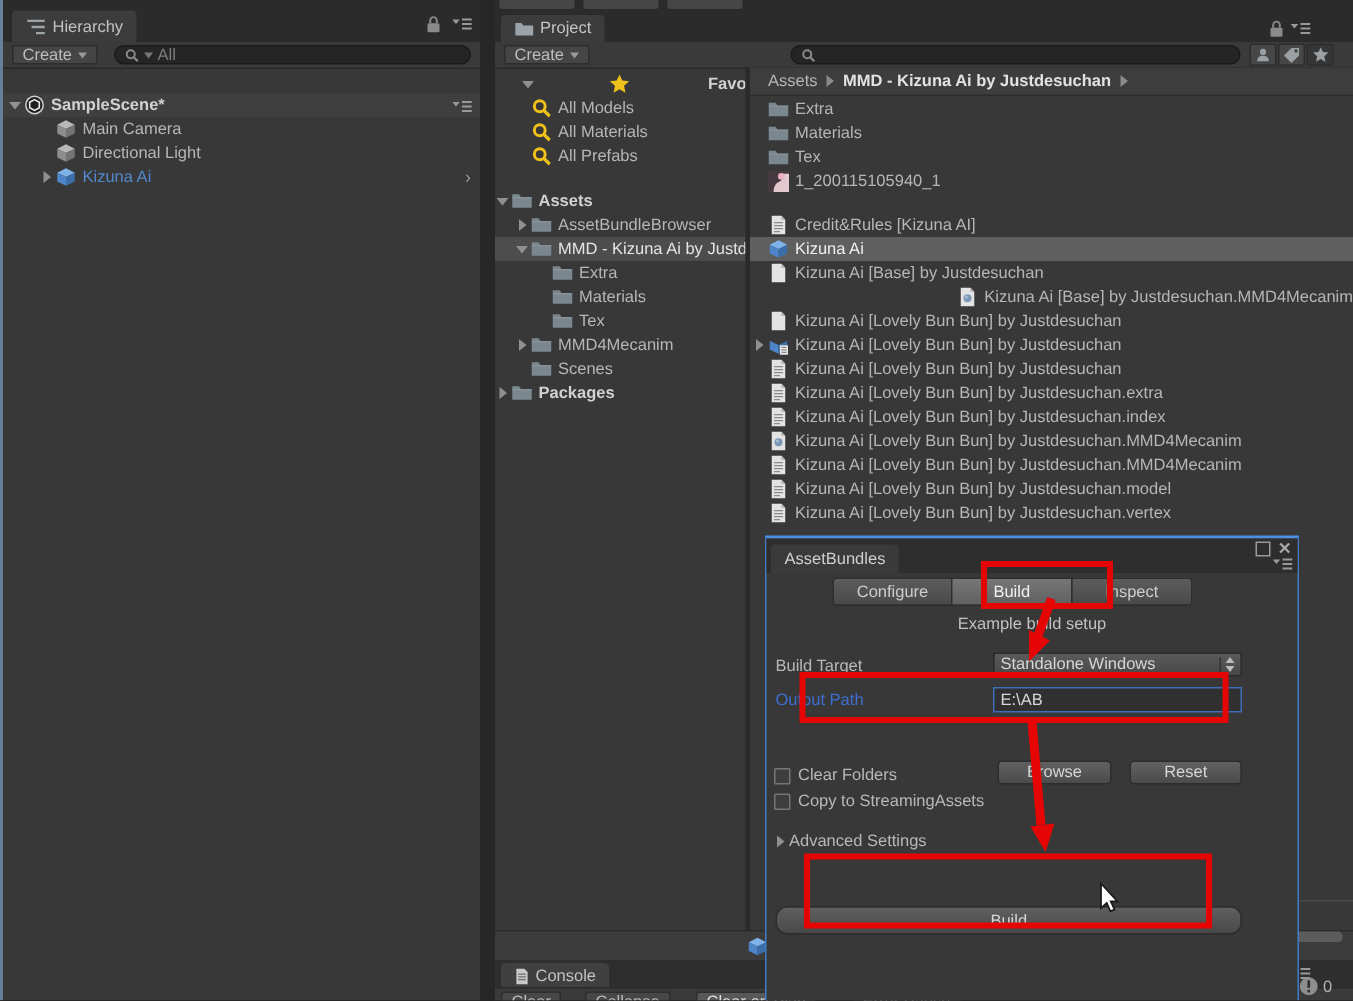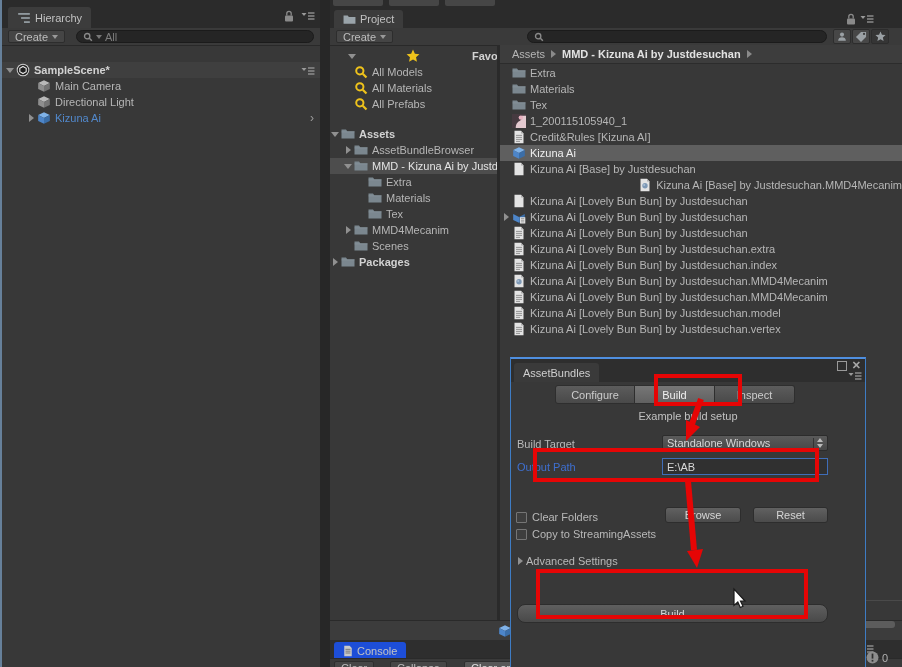--- a/index.html
+++ b/index.html
@@ -55,21 +55,21 @@
   #breadcrumb{height:18px;background:#3d3d3d;border-bottom:1px solid #2c2c2c;display:flex;align-items:center;padding-left:12px;gap:6px;}
   #breadcrumb .cur{font-weight:bold;color:#e2e2e2;}
   .bsep{width:0;height:0;border-top:4px solid transparent;border-bottom:4px solid transparent;border-left:5px solid #8a8a8a;}
   #file-rows{position:absolute;left:0;right:0;top:20px;}
   #proj-status{position:absolute;left:0;right:0;top:620px;height:20px;background:#3c3c3c;border-top:1px solid #2a2a2a;}
   #status-ic{position:absolute;left:168px;top:3px;}
   #status-lb{position:absolute;left:185px;top:3px;color:#c8c8c8;}
   #hdiv-right{position:absolute;left:528px;top:600px;width:44px;height:1px;background:#4a4a4a;}
   #hthumb{position:absolute;left:531px;top:0;width:34px;height:7px;border-radius:3px;background:#5c5c5c;}
   
-  #con-tab{left:4px;top:2px;height:17px;background:#1d4ed8;}
+  #con-tab{left:4px;top:2px;height:17px;background:#404040;}
   #con-toolbar{position:absolute;left:0;right:0;top:18px;height:16px;background:#3a3a3a;border-top:1px solid #2a2a2a;}
   .con-btn{position:absolute;top:2px;height:14px;display:flex;align-items:center;background:#474747;
       border:1px solid #2e2e2e;border-radius:2px;padding:0 6px;color:#bdbdbd;box-sizing:border-box;}
   .con-btn.on{background:#585858;color:#e0e0e0;}
   #con-badge{position:absolute;left:536px;top:11px;display:flex;align-items:center;gap:3px;color:#b0b0b0;}
   .menu-ic{display:inline-flex;width:14px;height:10px;}
   
   #abwin{position:absolute;left:510px;top:357px;width:356px;height:310px;z-index:50;
       background:#383838;border:1px solid #3e7cc4;border-top:2px solid #4f8fe0;border-bottom:none;box-sizing:border-box;}
   #ab-titlebar{position:absolute;left:0;right:0;top:0;height:23px;background:#2e2e2e;}
@@ -468,21 +468,21 @@
             <span class="exp "></span>
             <span class="icn">
               <svg viewBox="0 0 12 12">
                 <rect width="12" height="12" fill="#463a40"></rect>
                 <path d="M3.2 12 C3.2 8.4 5 6.6 6.6 6 C8.2 5.4 9 3.4 8.4 1.6 L12 1.6 L12 12 Z" fill="#e3c9cf"></path>
                 <circle cx="7.6" cy="3.1" r="1.9" fill="#e8b2c0"></circle>
               </svg>
             </span>
             <span class="lbl">1_200115105940_1</span>
           </div>
-          <div class="row" style="padding-left: 2px;">
+          <div class="row" style="padding-left: 2px; margin-top: 13px;">
             <span class="exp "></span>
             <span class="icn">
               <svg viewBox="0 0 12 14">
                 <path d="M1.5 .8 h6.5 l2.5 2.7 v9.7 h-9z" fill="#e3e3e3"></path>
                 <path d="M8 .8 v2.7 h2.5z" fill="#aeaeae"></path>
                 <g stroke="#8a8a8a" stroke-width=".9">
                   <line x1="3" y1="5.4" x2="9" y2="5.4"></line>
                   <line x1="3" y1="7.4" x2="9" y2="7.4"></line>
                   <line x1="3" y1="9.4" x2="9" y2="9.4"></line>
                   <line x1="3" y1="11.4" x2="7" y2="11.4"></line>

